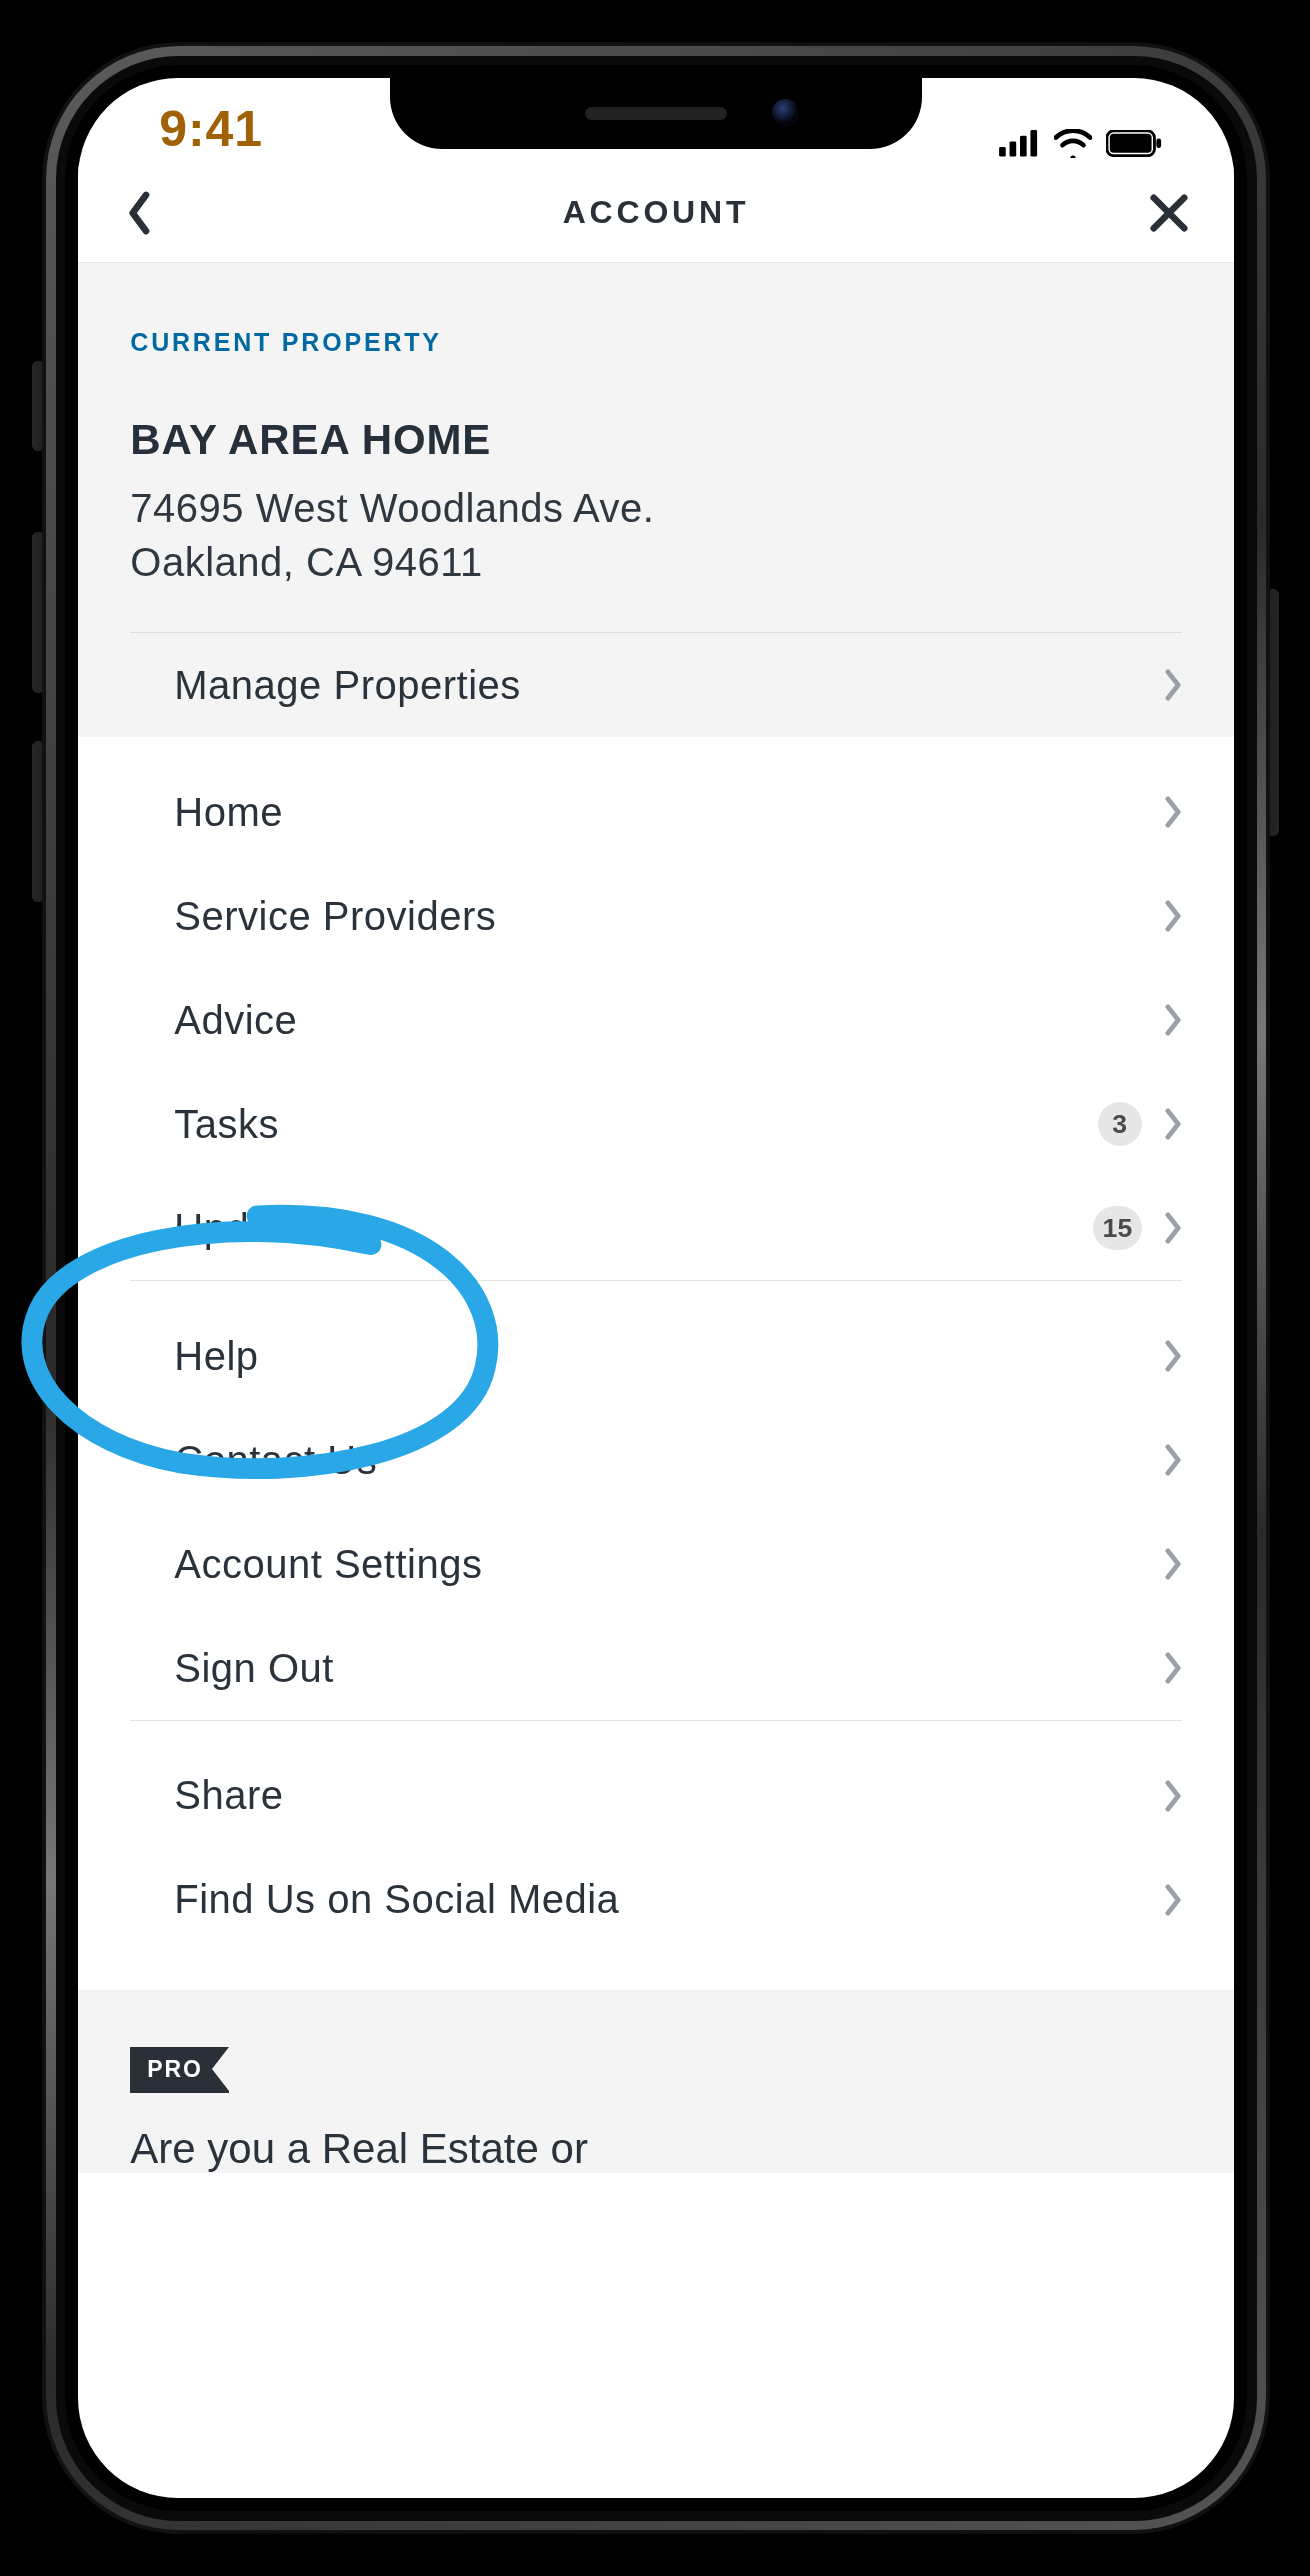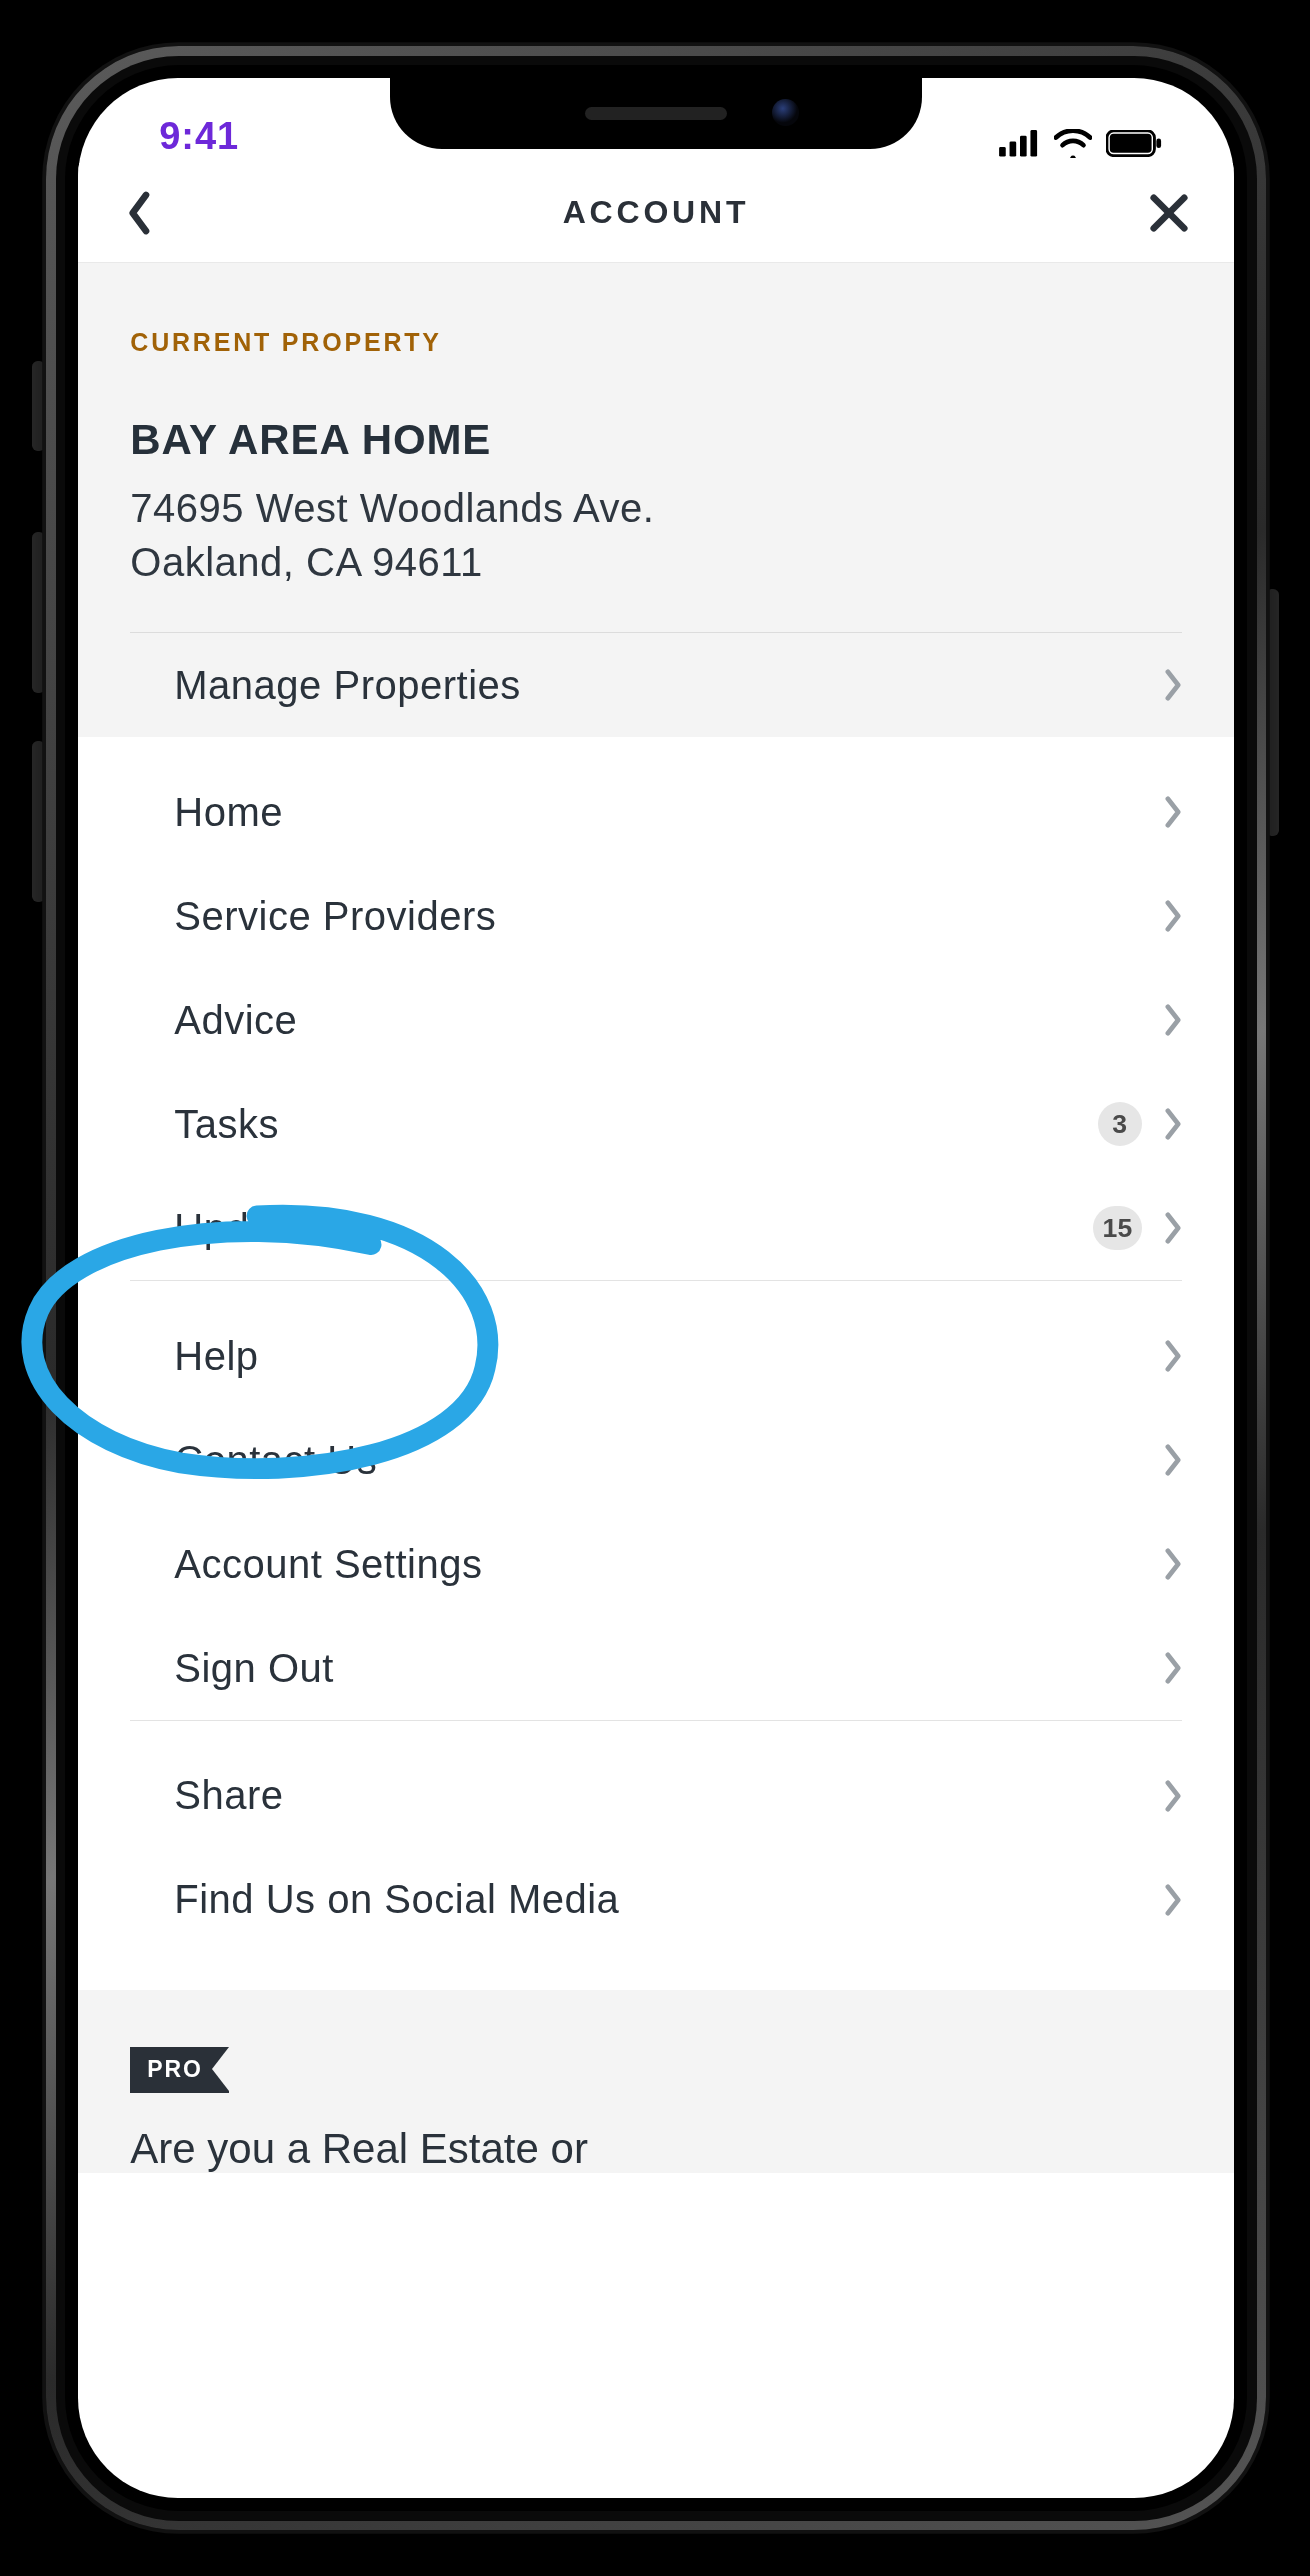--- a/index.html
+++ b/index.html
@@ -83,23 +83,23 @@
 
   
   .status-bar {
     height: 85px;
     display: flex;
     align-items: flex-end;
     justify-content: space-between;
     padding: 0 71px 5.7px 81px;
   }
   .status-time {
-    font-size: 38px;
+    font-size: 50px;
     font-weight: 700;
-    color: #6d28d9;
+    color: #a16207;
     letter-spacing: 0.9px;
   }
   .status-right {
     display: flex;
     align-items: center;
     gap: 13.3px;
   }
   .status-right svg { display:block; }
 
   
@@ -133,21 +133,21 @@
   .content { position:relative; }
 
   .section-current {
     background:#f4f4f4;
     padding: 65px 52px 0 52px;
   }
   .section-label {
     font-size: 25px;
     font-weight: 700;
     letter-spacing: 2.8px;
-    color:#a16207;
+    color:#0369a1;
     margin-bottom: 59px;
   }
   .prop-name {
     font-size: 42px;
     font-weight: 800;
     letter-spacing: 0.9px;
     color:#26303a;
     margin-bottom: 17px;
   }
   .prop-addr {

